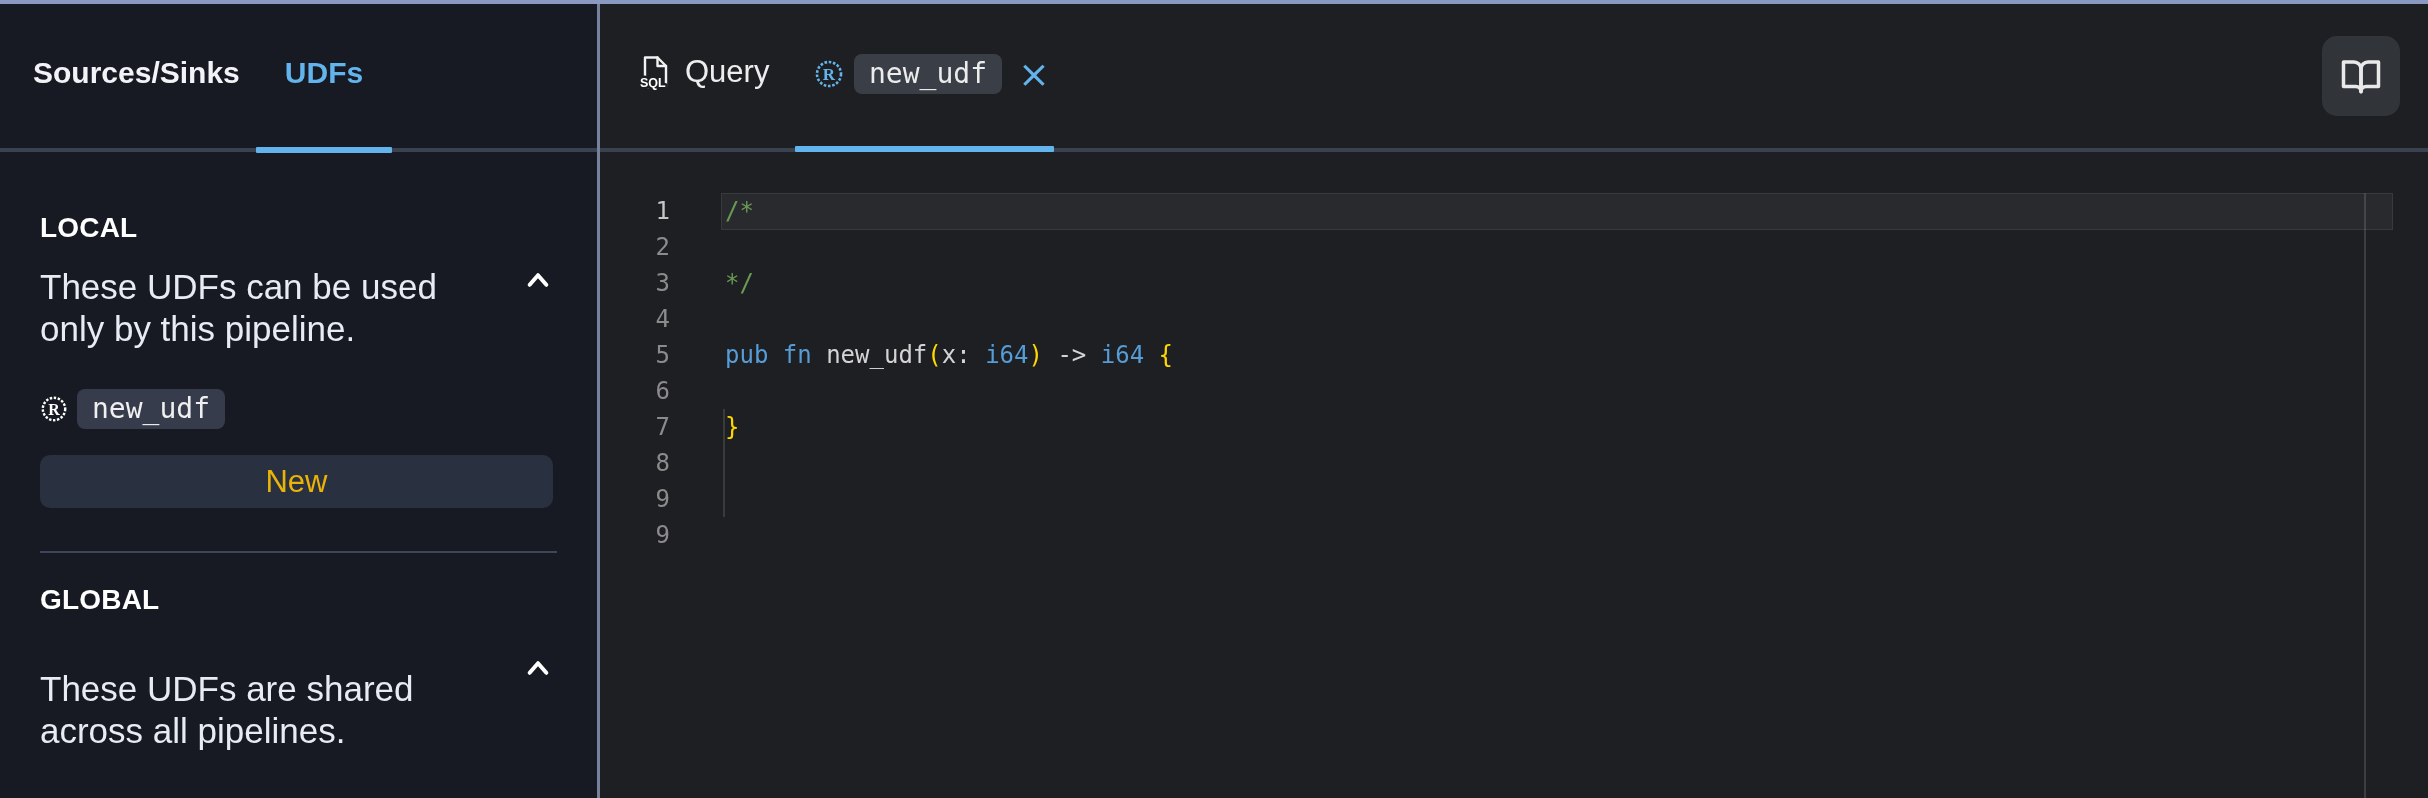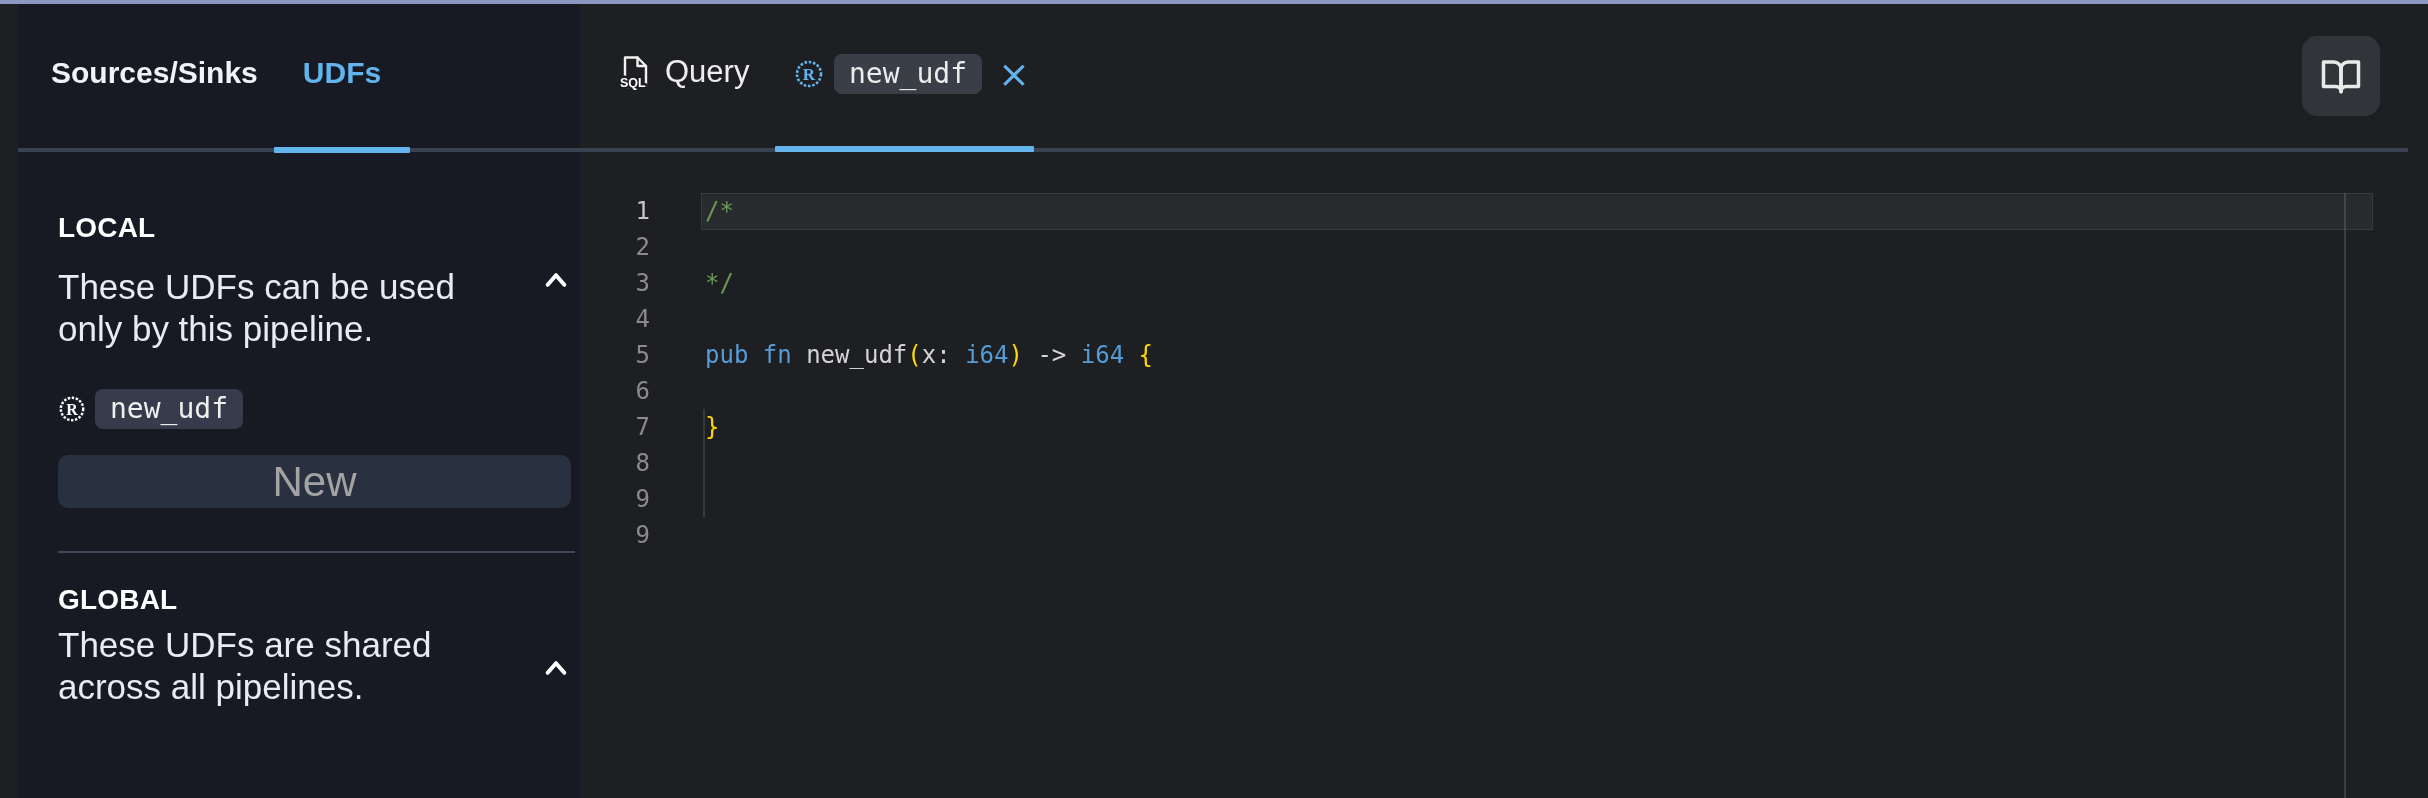--- a/index.html
+++ b/index.html
@@ -14,44 +14,44 @@
   *{margin:0;padding:0;box-sizing:border-box}
   html,body{background:#000}
   body{font-family:"Liberation Sans",sans-serif;}
   .page{position:relative;width:2428px;height:798px;overflow:hidden;background:var(--panel-bg);}
   .abs{position:absolute;}
 
   
   .top-accent{left:0;top:0;width:2428px;height:4px;background:var(--accent-top);}
 
   
-  .sidebar{left:0;top:4px;width:598px;height:794px;background:var(--sidebar-bg);color:var(--text);margin-left:18px;}
+  .sidebar{left:0;top:4px;width:598px;height:794px;background:var(--sidebar-bg);color:var(--text);}
   .side-tabbar{left:0;top:0;width:598px;height:150px;}
   .side-border{left:0;top:144px;width:598px;height:4px;background:var(--tab-border);}
   .side-tab{top:52px;font-size:30px;font-weight:600;color:#f1f3f7;cursor:pointer;}
   .side-tab.t1{left:33px;}
   .side-tab.t2{left:256px;width:136px;text-align:center;color:var(--blue);}
   .side-underline{left:256px;top:143px;width:136px;height:6px;background:var(--blue);border-radius:1px;}
 
   .sec-heading{left:40px;font-size:28px;font-weight:700;color:#ffffff;letter-spacing:.2px;}
   .sec-desc{left:40px;width:452px;font-size:35px;line-height:42px;color:#e7ebf2;}
   .chev-btn{left:516px;width:44px;height:44px;display:flex;align-items:center;justify-content:center;cursor:pointer;color:#fff;}
 
   .udf-row{left:40px;top:383px;height:44px;display:flex;align-items:center;gap:9px;}
   .rust-icon{display:inline-flex;}
   .udf-chip{display:inline-block;background:var(--chip-bg);border-radius:8px;padding:3px 15px;
     font-family:"DejaVu Sans Mono",monospace;font-size:28px;color:#f0f0f0;line-height:34px;}
   .new-btn{left:40px;top:451px;width:513px;height:53px;background:var(--button-bg);border-radius:10px;
-    display:flex;align-items:center;justify-content:center;font-size:42px;color:#a3a3a3;cursor:pointer;}
+    display:flex;align-items:center;justify-content:center;font-size:31px;color:#eab308;cursor:pointer;}
   .sec-divider{left:40px;top:547px;width:517px;height:2px;background:var(--muted-line);}
 
   .v-divider{left:597px;top:4px;width:3px;height:794px;background:var(--divider);}
 
   
-  .panel{left:580px;top:4px;width:1828px;height:794px;background:var(--panel-bg);}
+  .panel{left:600px;top:4px;width:1828px;height:794px;background:var(--panel-bg);}
   .panel-border{left:0;top:144px;width:1828px;height:4px;background:var(--tab-border);}
   .etab{display:flex;align-items:center;cursor:pointer;color:#ededee;}
   .etab.query{left:38px;top:50px;gap:15px;font-size:31px;font-weight:500;}
   .etab.udf{left:214px;top:50px;gap:10px;}
   .etab .udf-chip{background:var(--chip-bg-tab);color:#ececec;}
   .close-x{font-size:38px;line-height:38px;color:var(--blue);font-weight:400;margin-left:6px;cursor:pointer;font-family:"DejaVu Sans",sans-serif;}
   .panel-underline{left:195px;top:142px;width:259px;height:6px;background:var(--blue);border-radius:1px;}
   .book-btn{left:1722px;top:32px;width:78px;height:80px;background:var(--icon-btn-bg);border-radius:15px;
     display:flex;align-items:center;justify-content:center;cursor:pointer;}
 
@@ -105,21 +105,21 @@
         </svg>
       </span>
       <span class="udf-chip">new_udf</span>
     </div>
 
     <div class="abs new-btn">New</div>
 
     <div class="abs sec-divider"></div>
 
     <div class="abs sec-heading" style="top:580px">GLOBAL</div>
-    <div class="abs sec-desc" style="top:620px">These UDFs are shared across all pipelines.</div>
+    <div class="abs sec-desc" style="top:664px">These UDFs are shared across all pipelines.</div>
     <div class="abs chev-btn" style="top:644px">
       <span>
         <svg width="38" height="38" viewBox="0 0 32 32" fill="none" stroke="currentColor" stroke-width="3.4" stroke-linecap="round" stroke-linejoin="round">
           <polyline points="9 20 16 12 23 20"></polyline>
         </svg>
       </span>
     </div>
   </div>
 
   <div class="abs v-divider"></div>

